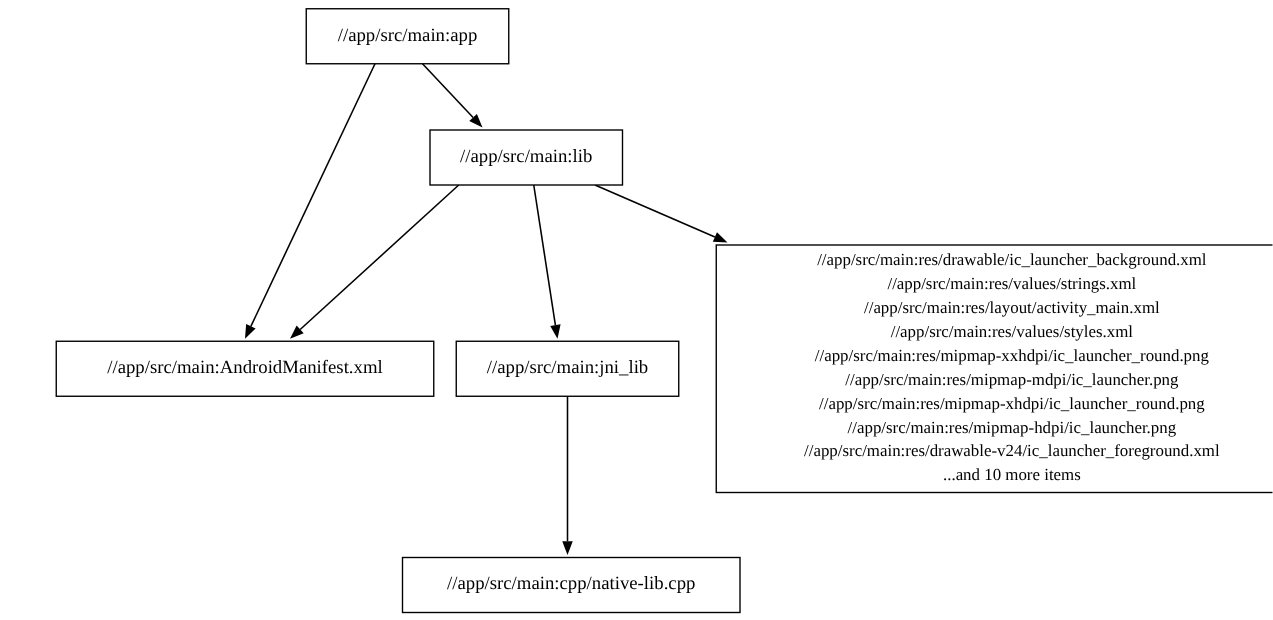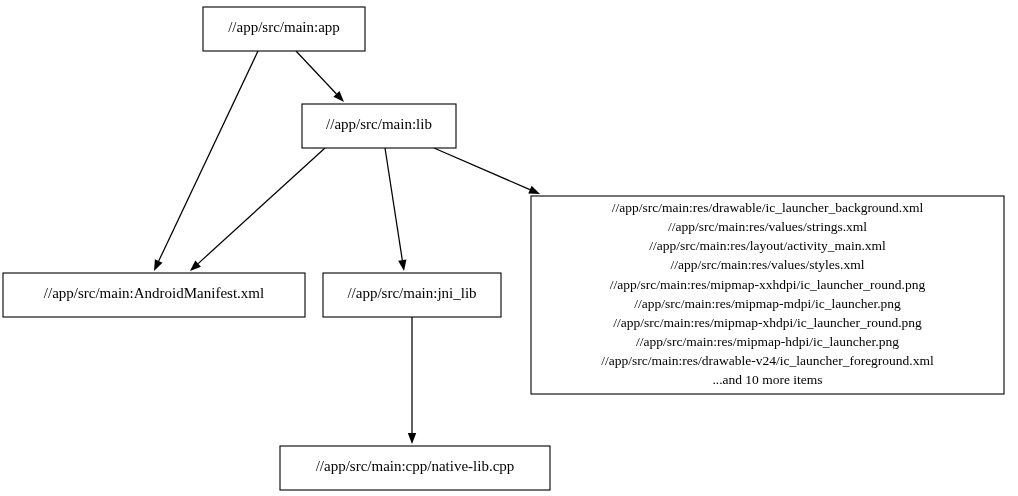--- a/index.html
+++ b/index.html
@@ -11,20 +11,21 @@
   body {
     width: 1018px;
     height: 496px;
     overflow: hidden;
     font-family: "Liberation Serif", "DejaVu Serif", serif;
   }
   #graph-root {
     position: relative;
     width: 902px;
     height: 496px;
+    margin-left: 42px;
   }
   svg#graph-canvas {
     display: block;
     width: 1018px;
     height: 496px;
   }
   .node-box {
     fill: #ffffff;
     stroke: #000000;
     stroke-width: 1.1;

